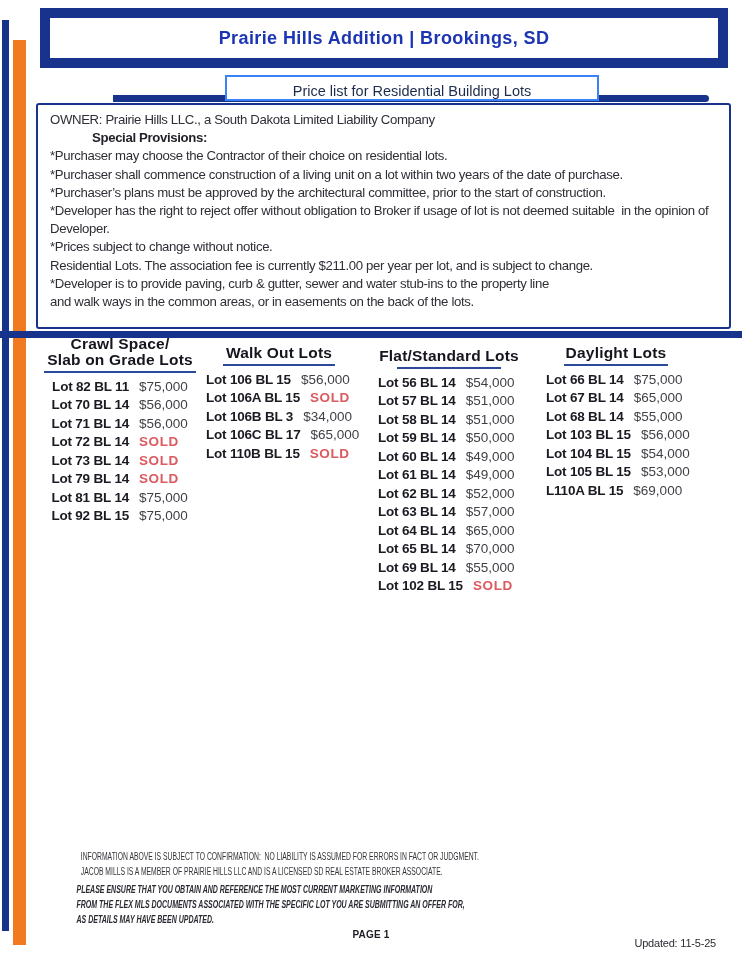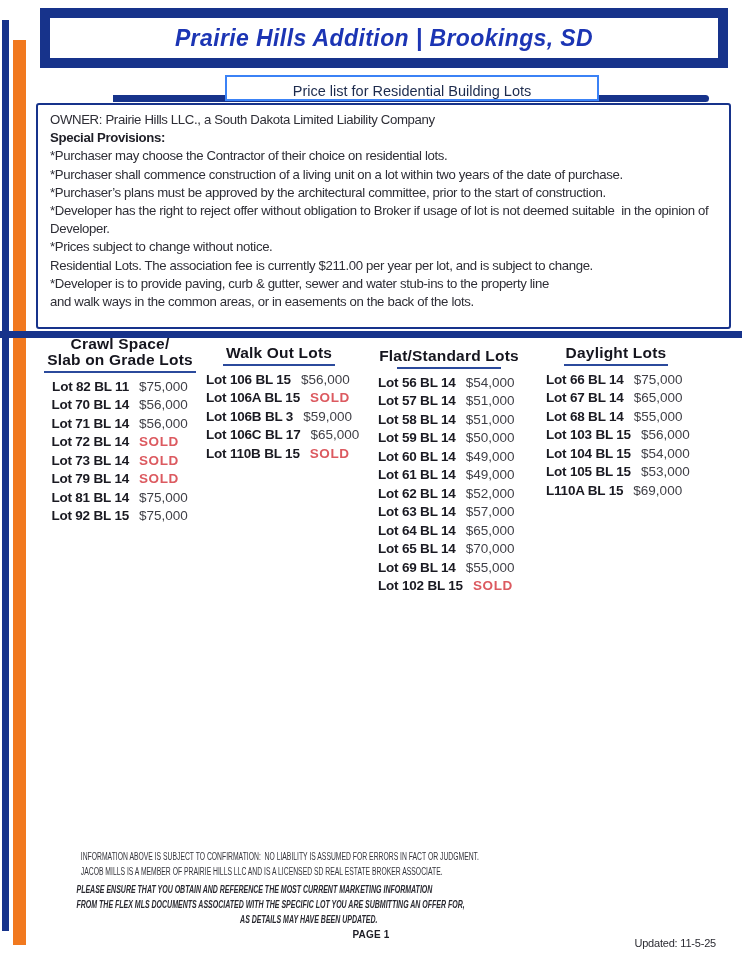--- a/index.html
+++ b/index.html
@@ -6,36 +6,36 @@
   .page{position:relative;width:742px;height:960px;background:#ffffff;overflow:hidden;
         font-family:"Liberation Sans", sans-serif;color:#2e2e36;}
 
   
   .bar-blue-left{position:absolute;left:2px;top:20px;width:7px;height:911px;background:#17338b;}
   .bar-orange-left{position:absolute;left:13px;top:40px;width:13px;height:905px;background:#f1791f;}
 
   
   .header-box{position:absolute;left:40px;top:8px;width:688px;height:60px;box-sizing:border-box;
               border:10px solid #17338b;background:#ffffff;display:flex;align-items:center;justify-content:center;}
-  .header-title{font-size:23px;font-weight:bold;font-style:italic;color:#1c35b4;letter-spacing:.4px;white-space:pre;}
+  .header-title{font-size:18px;font-weight:bold;color:#1c35b4;letter-spacing:.4px;white-space:pre;}
 
   
   .subtitle-underbar{position:absolute;left:113px;top:95px;width:596px;height:7px;background:#17338b;
                      border-radius:0 4px 4px 0;z-index:1;}
   .subtitle-box{position:absolute;left:225px;top:75px;width:374px;height:26px;box-sizing:border-box;
                 border:2px solid #3b82f6;background:#ffffff;z-index:2;
                 display:flex;align-items:flex-end;justify-content:center;}
   .subtitle-text{font-size:14.5px;color:#1d2b4d;white-space:pre;}
 
   
   .provisions-box{position:absolute;left:36px;top:103px;width:695px;height:226px;box-sizing:border-box;
                   border:2px solid #17338b;border-radius:3px;background:#ffffff;
                   padding:6px 0 0 12px;overflow:hidden;}
   .prov-line{font-size:13.2px;line-height:18.2px;letter-spacing:-.35px;white-space:pre;color:#2e2e36;}
-  .prov-bold{font-weight:bold;color:#1f1f27;}
+  .prov-bold{font-weight:bold;color:#1f1f27;margin-left:42px;}
 
   
   .divider-bar{position:absolute;left:0;top:331px;width:742px;height:7px;background:#17338b;}
 
   
   .lot-section{position:absolute;}
   .section-heading{font-weight:bold;font-size:15.5px;line-height:16px;text-align:center;
                    color:#15151e;letter-spacing:.2px;white-space:pre;}
   .heading-underline{height:0;border-bottom:2.5px solid #2b4a9c;margin:3px auto 4px;}
   .lot-row{display:flex;align-items:center;height:18.5px;}
@@ -50,21 +50,21 @@
   .sec1 .heading-underline{width:112px;}
   .sec2{left:378px;top:348px;width:142px;}
   .sec2 .heading-underline{width:104px;}
   .sec3{left:546px;top:345px;width:140px;}
   .sec3 .heading-underline{width:104px;}
 
   
   .disclaimer-block{position:absolute;left:12px;top:849px;width:430px;text-align:center;}
   .disc-line{font-size:10px;line-height:15px;color:#33333a;white-space:pre;
              transform:scaleX(.68);transform-origin:50% 50%;}
-  .notice-block{position:absolute;left:12px;top:882px;width:430px;text-align:right;}
+  .notice-block{position:absolute;left:12px;top:882px;width:430px;text-align:left;}
   .notice-line{font-size:10px;line-height:15px;font-style:italic;font-weight:bold;color:#2a2a31;white-space:pre;
                transform:scaleX(.70);transform-origin:50% 50%;}
   .page-label{position:absolute;left:0;top:929px;width:742px;text-align:center;
               font-weight:bold;font-size:10px;color:#1c1c24;letter-spacing:.2px;}
   .updated-label{position:absolute;right:26px;top:937px;font-size:11px;color:#2c2c33;letter-spacing:-.2px;}
 </style>
 </head>
 <body>
 
 <div class="page">
@@ -142,21 +142,21 @@
         <div class="lot-row">
           <span class="lot-label">Lot 106 BL 15</span>
           <span class="lot-price">$56,000</span>
         </div>
         <div class="lot-row">
           <span class="lot-label">Lot 106A BL 15</span>
           <span class="lot-price sold">SOLD</span>
         </div>
         <div class="lot-row">
           <span class="lot-label">Lot 106B BL 3</span>
-          <span class="lot-price">$59,000</span>
+          <span class="lot-price">$34,000</span>
         </div>
         <div class="lot-row">
           <span class="lot-label">Lot 106C BL 17</span>
           <span class="lot-price">$65,000</span>
         </div>
         <div class="lot-row">
           <span class="lot-label">Lot 110B BL 15</span>
           <span class="lot-price sold">SOLD</span>
         </div>
       </div>

